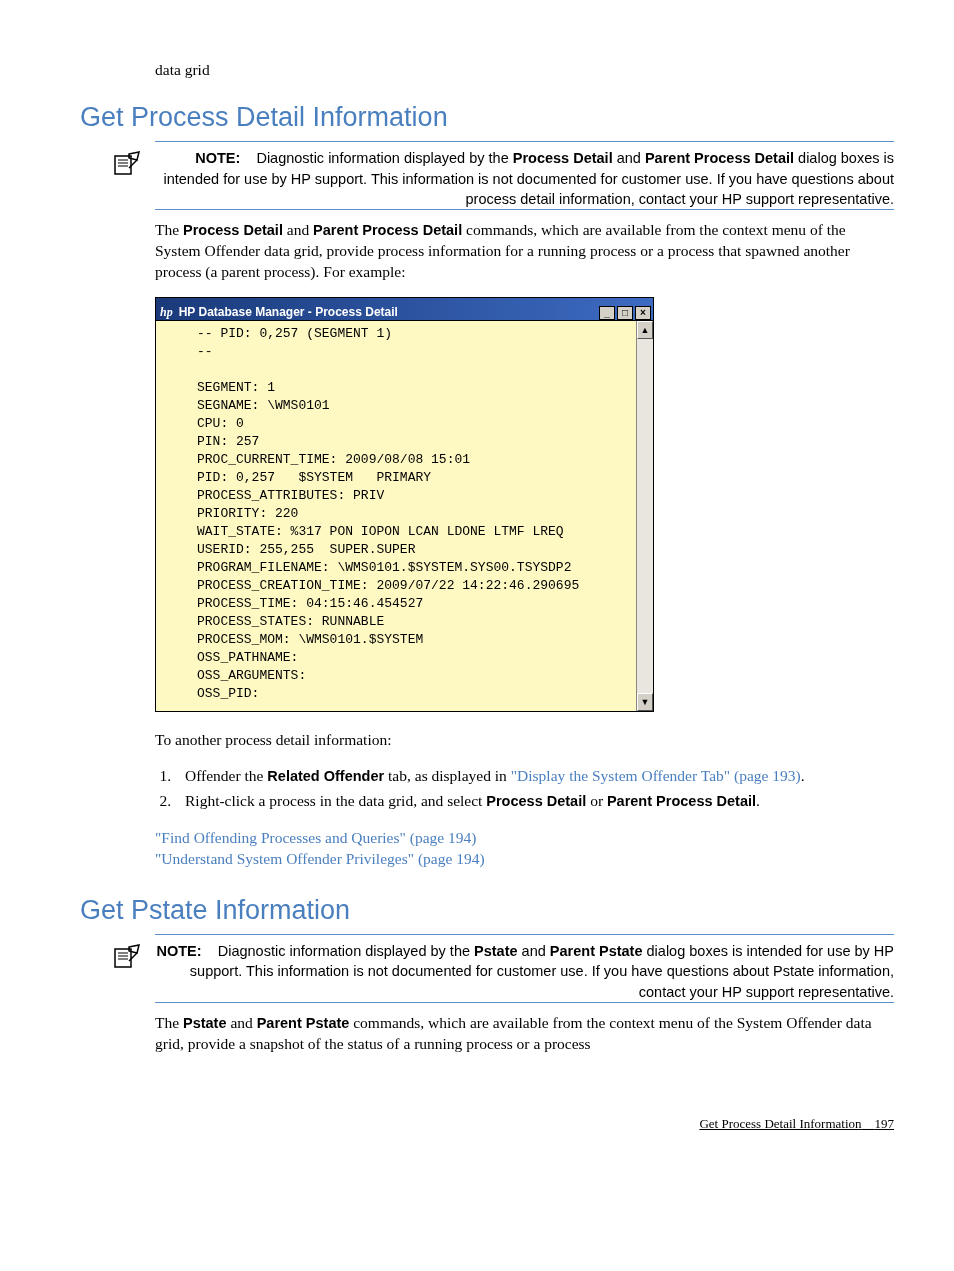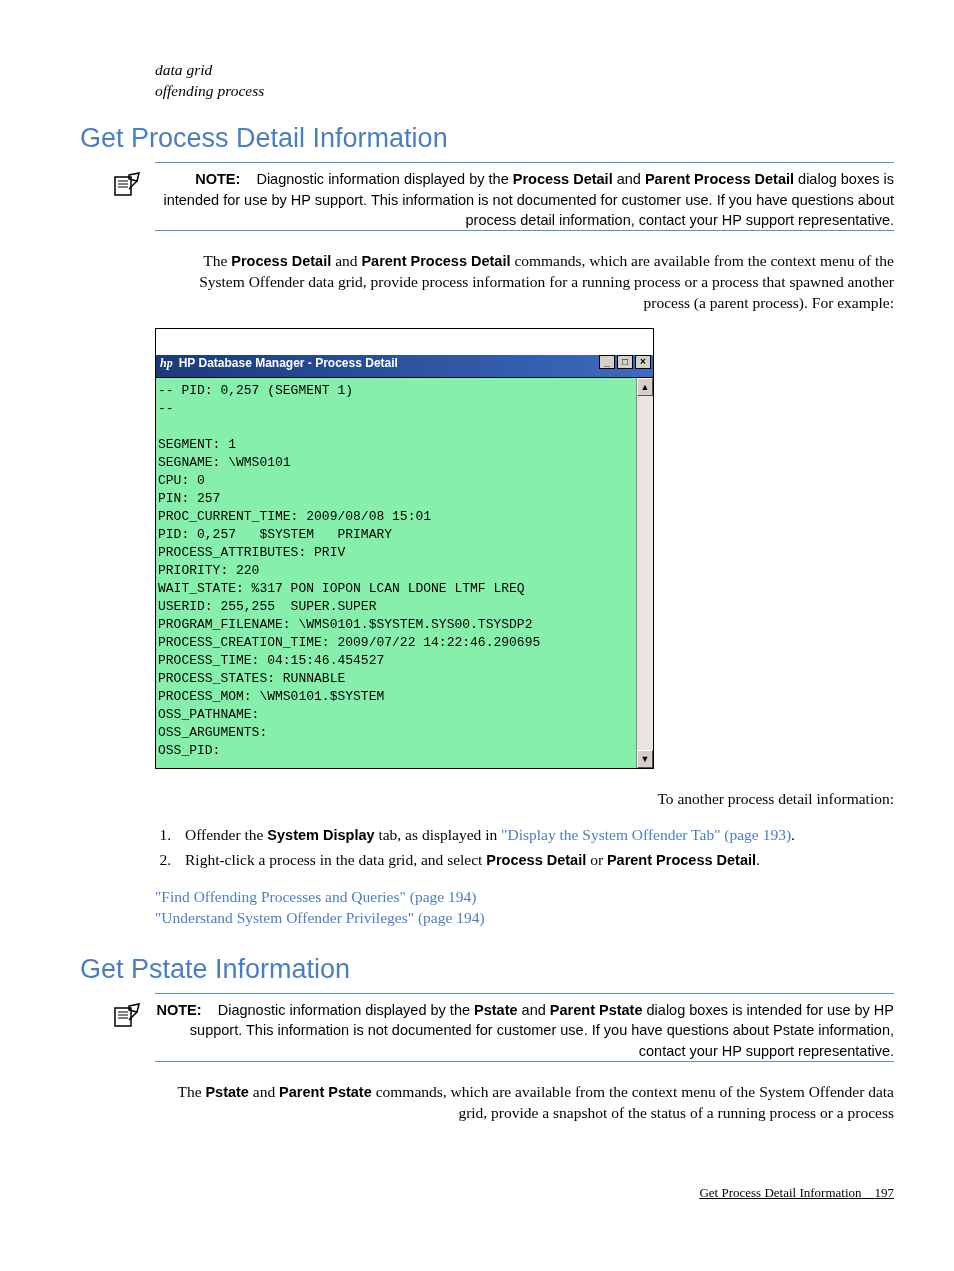--- a/index.html
+++ b/index.html
@@ -9,21 +9,20 @@
     background: #fff;
     color: #000;
     width: 954px;
     box-sizing: border-box;
     font-size: 15.5px;
     line-height: 1.35;
   }
   .top-fragments {
     margin-left: 75px;
     margin-bottom: 18px;
-    font-style: italic;
   }
   h2.section-heading {
     font-family: Arial, Helvetica, sans-serif;
     font-weight: 300;
     font-size: 27px;
     color: #4a7fbf;
     margin: 10px 0 6px 0;
   }
   hr.rule {
     border: none;
@@ -43,44 +42,42 @@
     font-family: Arial, Helvetica, sans-serif;
     font-size: 14.5px;
     line-height: 1.4;
     text-align: right;
   }
   .note-text .note-label {
     font-weight: bold;
   }
   .body-para {
     margin-left: 75px;
-    margin-top: 20px;
+    margin-top: 10px;
     margin-bottom: 10px;
-    text-align: right;
   }
   .strong { font-weight: bold; font-family: Arial, Helvetica, sans-serif; font-size: 14.5px;}
   .dialog {
     margin-left: 75px;
     margin-top: 14px;
     margin-bottom: 18px;
     border: 1px solid #000;
     width: 499px;
     box-sizing: border-box;
   }
   .titlebar {
     background: linear-gradient(to right, #1a3a7a, #3d6bc2);
     color: #fff;
     display: flex;
-    align-items: flex-start;
+    align-items: flex-end;
     height: 22px;
     font-family: Tahoma, Arial, sans-serif;
     font-size: 12px;
     font-weight: bold;
     border-bottom: 1px solid #000;
-    margin-top: 26px;
   }
   .titlebar .hp-logo {
     font-style: italic;
     font-family: Georgia, serif;
     margin: 0 6px 0 4px;
     font-size: 12px;
   }
   .titlebar .spacer { flex: 1; }
   .winbtn {
     width: 16px;
@@ -92,21 +89,22 @@
     align-items: center;
     justify-content: center;
     font-family: Arial;
     font-size: 10px;
     color: #000;
     font-weight: bold;
     box-sizing: border-box;
   }
   .dialog-body {
     display: flex;
-    background: #86efac;
+    background: #fef9c3;
+    padding-left: 39px;
   }
   .dialog-content {
     flex: 1;
     font-family: 'Courier New', monospace;
     font-size: 13px;
     line-height: 18px;
     padding: 4px 2px 8px 2px;
     white-space: pre;
     overflow: hidden;
   }
@@ -145,21 +143,20 @@
     text-align: right;
     font-size: 13px;
     text-decoration: underline;
   }
 </style>
 </head>
 <body>
 
 <div class="top-fragments">
   <div>data grid</div>
-  <div>offending process</div>
 </div>
 
 <h2 class="section-heading">Get Process Detail Information</h2>
 <hr class="rule">
 
 <div class="note-block">
   <div class="note-icon">
     <svg width="30" height="26" viewBox="0 0 30 26">
       <rect x="4" y="6" width="16" height="18" fill="none" stroke="#000" stroke-width="1.5"></rect>
       <line x1="7" y1="10" x2="17" y2="10" stroke="#000"></line>
@@ -215,21 +212,21 @@
       <div class="sb-track"></div>
       <div class="sb-btn">▼</div>
     </div>
   </div>
 </div>
 
 <div class="body-para">To another process detail information:</div>
 
 <ol class="steps">
   <li>
-    <span>Offender the </span><span class="strong">System Display</span><span> tab, as displayed in </span><span class="link">"Display the System Offender Tab" (page 193)</span><span>.</span>
+    <span>Offender the </span><span class="strong">Related Offender</span><span> tab, as displayed in </span><span class="link">"Display the System Offender Tab" (page 193)</span><span>.</span>
   </li>
   <li>
     <span>Right-click a process in the data grid, and select </span><span class="strong">Process Detail</span><span> or </span><span class="strong">Parent Process Detail</span><span>.</span>
   </li>
 </ol>
 
 <div class="related">
   <div><span class="link">"Find Offending Processes and Queries" (page 194)</span></div>
   <div><span class="link">"Understand System Offender Privileges" (page 194)</span></div>
 </div>

